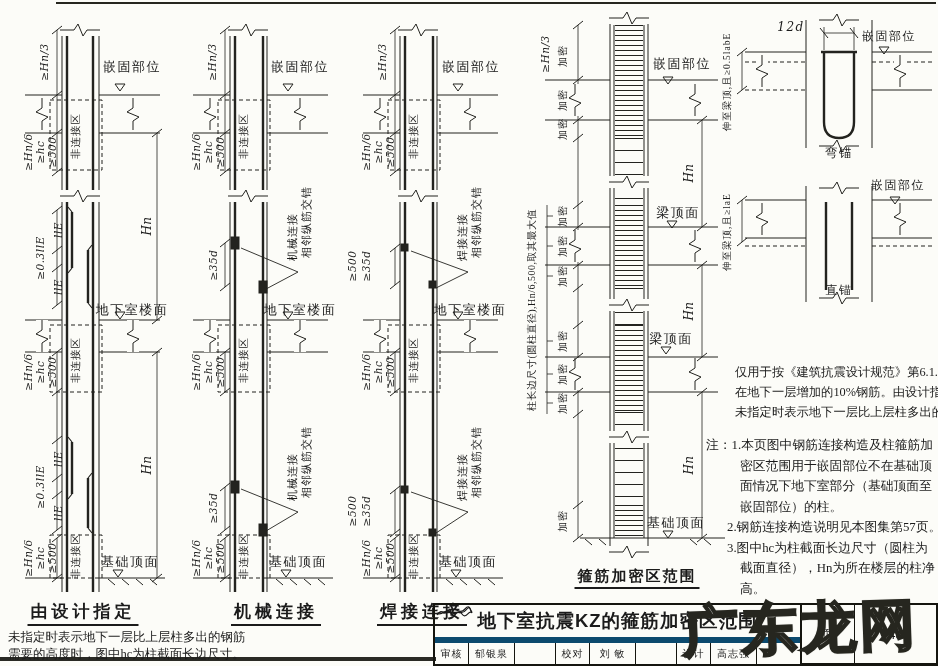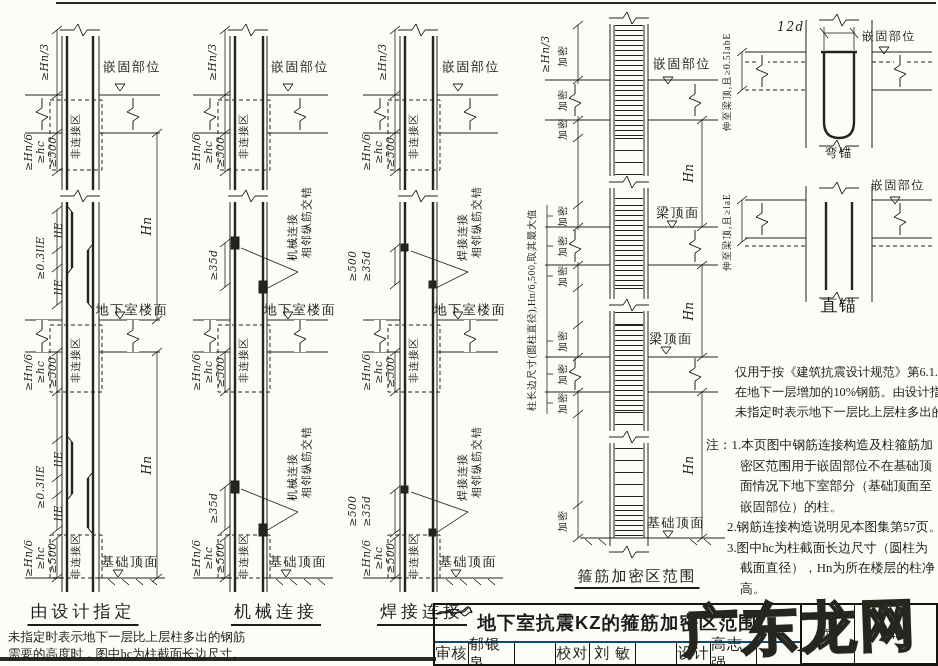--- a/index.html
+++ b/index.html
@@ -9,33 +9,33 @@
   .stir{position:absolute;left:615px;width:28px;z-index:1}
   .stir.d{background:repeating-linear-gradient(to bottom,#23231f 0 1.3px,transparent 1.3px 5px)}
   .stir.s{background:repeating-linear-gradient(to bottom,#23231f 0 1.3px,transparent 1.3px 12px)}
   .lab{position:absolute;transform:translate(-50%,-50%);white-space:nowrap;font-size:13px;
        letter-spacing:1.5px;z-index:3}
   .rot{position:absolute;transform:translate(-50%,-50%) rotate(-90deg);white-space:nowrap;
        font-size:10.5px;letter-spacing:.5px;z-index:3}
   .dim{font-family:"DejaVu Serif",serif;font-style:italic}
   .cn{letter-spacing:1px}
   .f9{font-size:9.5px}.f10{font-size:10px}.f11{font-size:11px}
-  .ttl{position:absolute;transform:translateX(-50%);font-weight:normal;font-size:17px;
+  .ttl{position:absolute;transform:translateX(-50%);font-weight:bold;font-size:17px;
        letter-spacing:4px;border-bottom:2px solid #1b1b1b;padding:0 3px 1px;z-index:3;white-space:nowrap}
   .txt{position:absolute;z-index:3;white-space:nowrap}
   .heading{font-weight:bold;font-size:19px;letter-spacing:2px;transform:translateX(-50%)}
   .para{font-size:12.3px;line-height:20px}
   .notes{font-size:12.8px;line-height:20.5px}
   .note-line{white-space:nowrap}
   #titleblock{position:absolute;left:433px;top:603px;width:501px;height:59px;
       border:2.5px solid #15150f;z-index:4;background:transparent;display:flex}
   #tb-left{width:365px;height:100%;border-right:2px solid #15150f;display:flex;flex-direction:column}
   #tb-title{flex:1;display:flex;flex-direction:column;align-items:center;justify-content:center;
       font-weight:bold;font-size:18.5px;line-height:20px;letter-spacing:1px;font-family:"Liberation Sans",sans-serif}
-  #tb-staff{height:21px;border-top:2px solid #0c4a6e;display:flex;font-size:15px}
+  #tb-staff{height:21px;border-top:6px solid #0c4a6e;display:flex;font-size:10px}
   #tb-staff .cell{border-right:1.5px solid #15150f;display:flex;align-items:center;justify-content:center;
       height:100%;box-sizing:border-box;letter-spacing:1px}
   #tb-staff .cell:last-child{border-right:none}
   #tb-right{flex:1;display:flex;flex-direction:column}
   .tbr-row{flex:1;display:flex}
   .tbr-row:first-child{border-bottom:1.5px solid #15150f}
   .tbr-lbl{width:52px;border-right:1.5px solid #15150f;display:flex;align-items:center;
       justify-content:center;font-size:12px;letter-spacing:1px}
   .tbr-val{flex:1;display:flex;align-items:center;justify-content:center;font-size:13.5px;
       font-family:"Liberation Sans",sans-serif}
@@ -368,21 +368,21 @@
   <span class="rot cn f10" style="left:563px;top:521px">加密</span>
   <span class="lab" style="left:676px;top:523px">基础顶面</span>
   <div class="ttl" style="left:637px;top:567px;font-size:15px;letter-spacing:2px">箍筋加密区范围</div>
 
   <span class="lab dim" style="left:791px;top:27px;font-size:12px">12d</span>
   <span class="lab" style="left:889px;top:36px;font-size:12px">嵌固部位</span>
   <span class="rot cn f9" style="left:727px;top:82px">伸至梁顶,且≥0.5labE</span>
   <span class="lab" style="left:839px;top:153px;font-size:12.5px">弯锚</span>
   <span class="lab" style="left:898px;top:185px;font-size:12px">嵌固部位</span>
   <span class="rot cn f9" style="left:727px;top:232px">伸至梁顶,且≥laE</span>
-  <span class="lab" style="left:839px;top:305px;font-size:17px">直锚</span>
+  <span class="lab" style="left:839px;top:290px;font-size:12px">直锚</span>
   <div class="txt para" style="left:735px;top:362px">
     <div>仅用于按《建筑抗震设计规范》第6.1.14条</div>
     <div>在地下一层增加的10%钢筋。由设计指定。</div>
     <div>未指定时表示地下一层比上层柱多出的钢筋。</div>
   </div>
 
   <div class="txt notes" style="left:706px;top:435px">
     <div class="note-line">注：1.本页图中钢筋连接构造及柱箍筋加</div>
     <div class="note-line" style="padding-left:34px">密区范围用于嵌固部位不在基础顶</div>
     <div class="note-line" style="padding-left:34px">面情况下地下室部分（基础顶面至</div>

